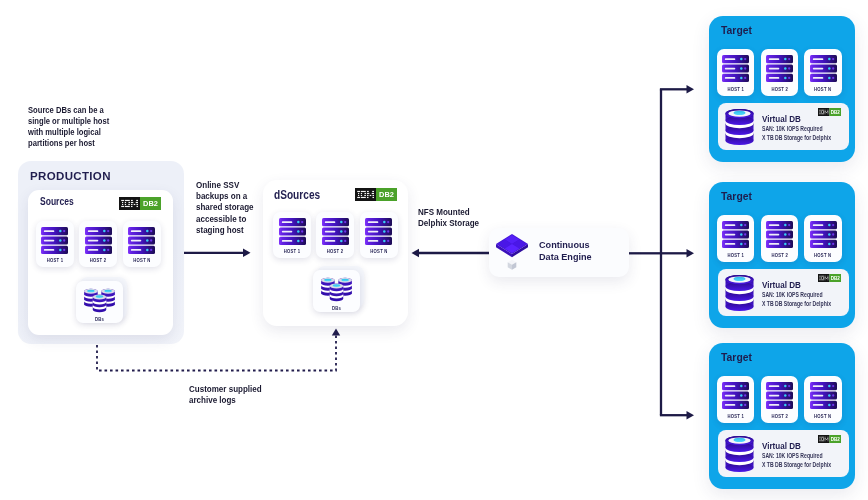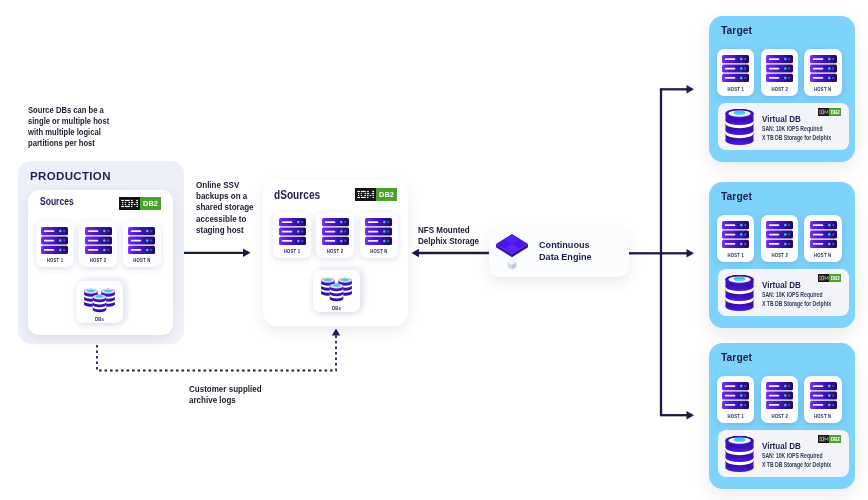--- a/index.html
+++ b/index.html
@@ -10,21 +10,21 @@
 .pbox { position:absolute; left:18px; top:161px; width:166px; height:183px; border-radius:13px;
         background:linear-gradient(160deg,#edf0f8 60%,#f2f4fa); }
 .card { position:absolute; background:#ffffff; border-radius:11px;
         box-shadow:0 5px 14px rgba(45,45,100,0.10); }
 .hcard { position:absolute; background:#fcfdff; border-radius:7px;
          box-shadow:0 2px 6px rgba(45,45,100,0.14); }
 .dbsback { position:absolute; background:#f3f5fa; border-radius:8px;
            box-shadow:0 2px 6px rgba(45,45,100,0.12); }
 .hlbl { position:absolute; width:100%; text-align:center; font-size:5.4px; font-weight:bold;
         letter-spacing:0.3px; color:#201e4e; transform:scaleX(0.78); opacity:0.99; }
-.tbox { position:absolute; width:146px; height:145.5px; background:#7dd3fc; border-radius:14px;
+.tbox { position:absolute; width:146px; height:145.5px; background:#0ea5e9; border-radius:14px;
         box-shadow:0 6px 18px rgba(45,45,100,0.10); }
 .vdb { position:absolute; background:#f2f4f9; border-radius:8px; }
 </style></head><body>
 <svg width="0" height="0" style="position:absolute">
     <defs>
 <linearGradient id="gsrv" x1="0" y1="0" x2="1" y2="0">
  <stop offset="0" stop-color="#8333fd"></stop>
         <stop offset="0.12" stop-color="#6322e4"></stop>
         <stop offset="0.5" stop-color="#4213bd"></stop>
         <stop offset="1" stop-color="#1d0c55"></stop>
@@ -340,21 +340,21 @@
         <ellipse cx="16.5" cy="14.9" rx="6.700000000000001" ry="2.5" fill="#ffffff"></ellipse>
         <rect x="9.8" y="9.9" width="13.400000000000002" height="2.9000000000000004" fill="#3f14bd"></rect>
         <ellipse cx="16.5" cy="9.9" rx="6.700000000000001" ry="2.5" fill="#3f14bd"></ellipse>
         <ellipse cx="16.5" cy="12.8" rx="6.700000000000001" ry="2.5" fill="#3f14bd"></ellipse>
         <ellipse cx="16.5" cy="9.9" rx="6.700000000000001" ry="2.5" fill="#d9dae8"></ellipse>
         <ellipse cx="16.5" cy="9.6" rx="3.800000000000001" ry="1.3" fill="url(#gcyan)"></ellipse>
       </svg>
     </div>
     <div class="hlbl" style="top:34.6px;letter-spacing:0.2px">DBs</div>
   </div>
-<div class="note" style="left:418px;top:225px;transform:scaleX(0.98)">NFS Mounted<br>Delphix Storage</div>
+<div class="note" style="left:418px;top:207px;transform:scaleX(0.98)">NFS Mounted<br>Delphix Storage</div>
 <div class="card" style="left:489px;top:228px;width:140px;height:49px;border-radius:10px;background:#fbfcfe"></div>
 <div class="abs" style="left:496px;top:234px">
     <svg width="32" height="37" viewBox="0 0 32 37" style="display:block">
       <polygon points="0,10 16,20 16,23.2 0,13.2" fill="#3b10bb"></polygon>
       <polygon points="32,10 16,20 16,23.2 32,13.2" fill="#2f0d9e"></polygon>
       <polygon points="16,0 32,10 16,20 0,10" fill="#4415d6"></polygon>
       <polygon points="16,1.1 23.3,5.55 16,10 8.7,5.55" fill="#5520f7"></polygon>
       <polygon points="8.7,5.55 16,10 8.7,14.45 1.4,10" fill="#4a17e6"></polygon>
       <polygon points="23.3,5.55 30.6,10 23.3,14.45 16,10" fill="#4a17e6"></polygon>
       <polygon points="16,10 23.3,14.45 16,18.9 8.7,14.45" fill="#5b23ff"></polygon>

